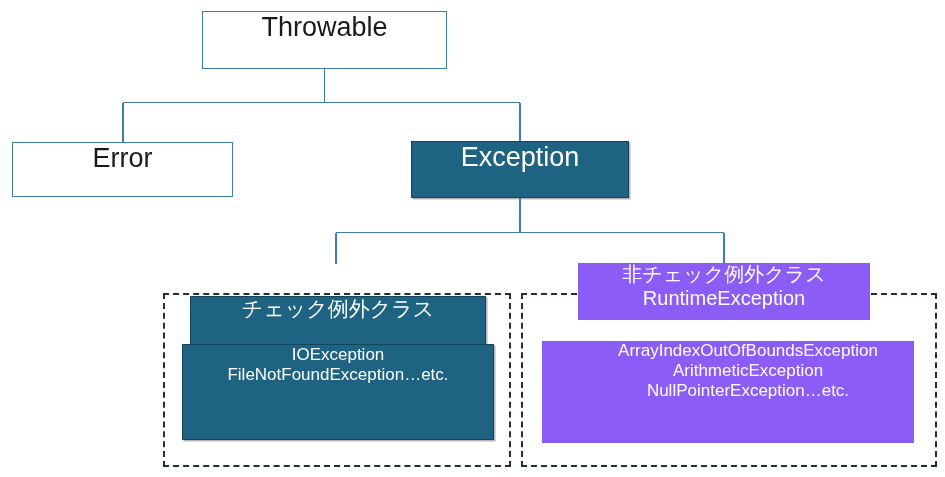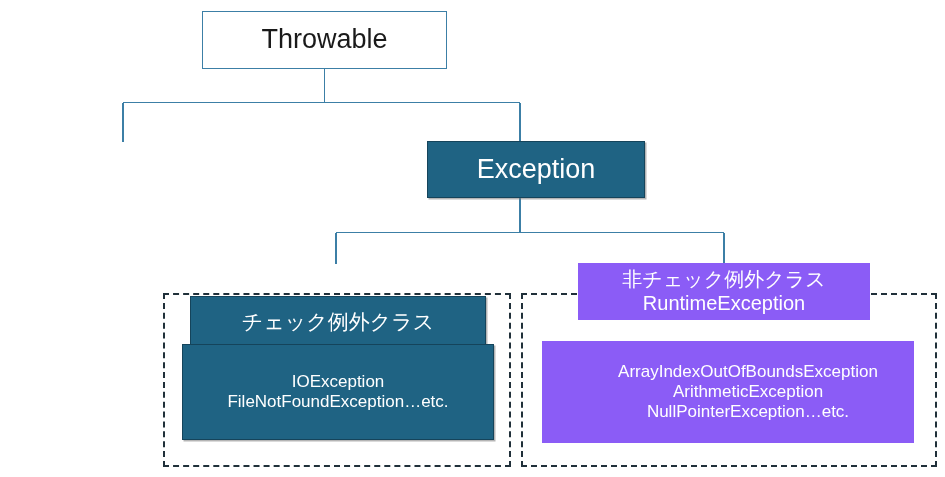--- a/index.html
+++ b/index.html
@@ -22,21 +22,20 @@
     position: absolute;
     left: 0;
     top: 0;
     width: 945px;
     height: 477px;
   }
   .node {
     position: absolute;
     box-sizing: border-box;
     display: flex;
-    align-items: center;
     justify-content: center;
     text-align: center;
     line-height: 1.18;
     z-index: 3;
   }
   .node .node-label {
     display: block;
     white-space: pre-line;
   }
   
@@ -62,21 +61,21 @@
     position: absolute;
     box-sizing: border-box;
     border: 2.2px dashed #20303A;
     background: transparent;
     z-index: 1;
   }
 
   
   #node-throwable   { left: 202px; top: 11px;  width: 245px; height: 58px;  font-size: 27px; }
   #node-error       { left: 12px;  top: 142px; width: 221px; height: 55px;  font-size: 27px; }
-  #node-exception   { left: 411px; top: 141px; width: 218px; height: 57px;  font-size: 27px; margin-left: 16px; }
+  #node-exception   { left: 411px; top: 141px; width: 218px; height: 57px;  font-size: 27px; }
   #node-checked     { left: 190px; top: 264px; width: 296px; height: 53px;  font-size: 21px; margin-top: 32px; }
   #node-unchecked   { left: 578px; top: 263px; width: 292px; height: 57px;  font-size: 20px; }
   #node-checked-ex  { left: 182px; top: 344px; width: 312px; height: 96px;  font-size: 17px; }
   #node-unchecked-ex{ left: 542px; top: 341px; width: 372px; height: 102px; font-size: 17px; padding-left: 40px; }
 
   #group-checked    { left: 163px; top: 293px; width: 348px; height: 174px; }
   #group-unchecked  { left: 521px; top: 293px; width: 416px; height: 174px; }
 </style>
 </head>
 <body>
@@ -103,20 +102,23 @@
   </svg>
 
   <div class="group-box" id="group-checked"></div>
 
   <div class="group-box" id="group-unchecked"></div>
 
   <div class="node node-outline" id="node-throwable">
     <span class="node-label">Throwable</span>
   </div>
 
+  <div class="node node-outline" id="node-error">
+    <span class="node-label">Error</span>
+  </div>
 
   <div class="node node-dark" id="node-exception">
     <span class="node-label">Exception</span>
   </div>
 
   <div class="node node-dark" id="node-checked">
     <span class="node-label">チェック例外クラス</span>
   </div>
 
   <div class="node node-bright" id="node-unchecked">

